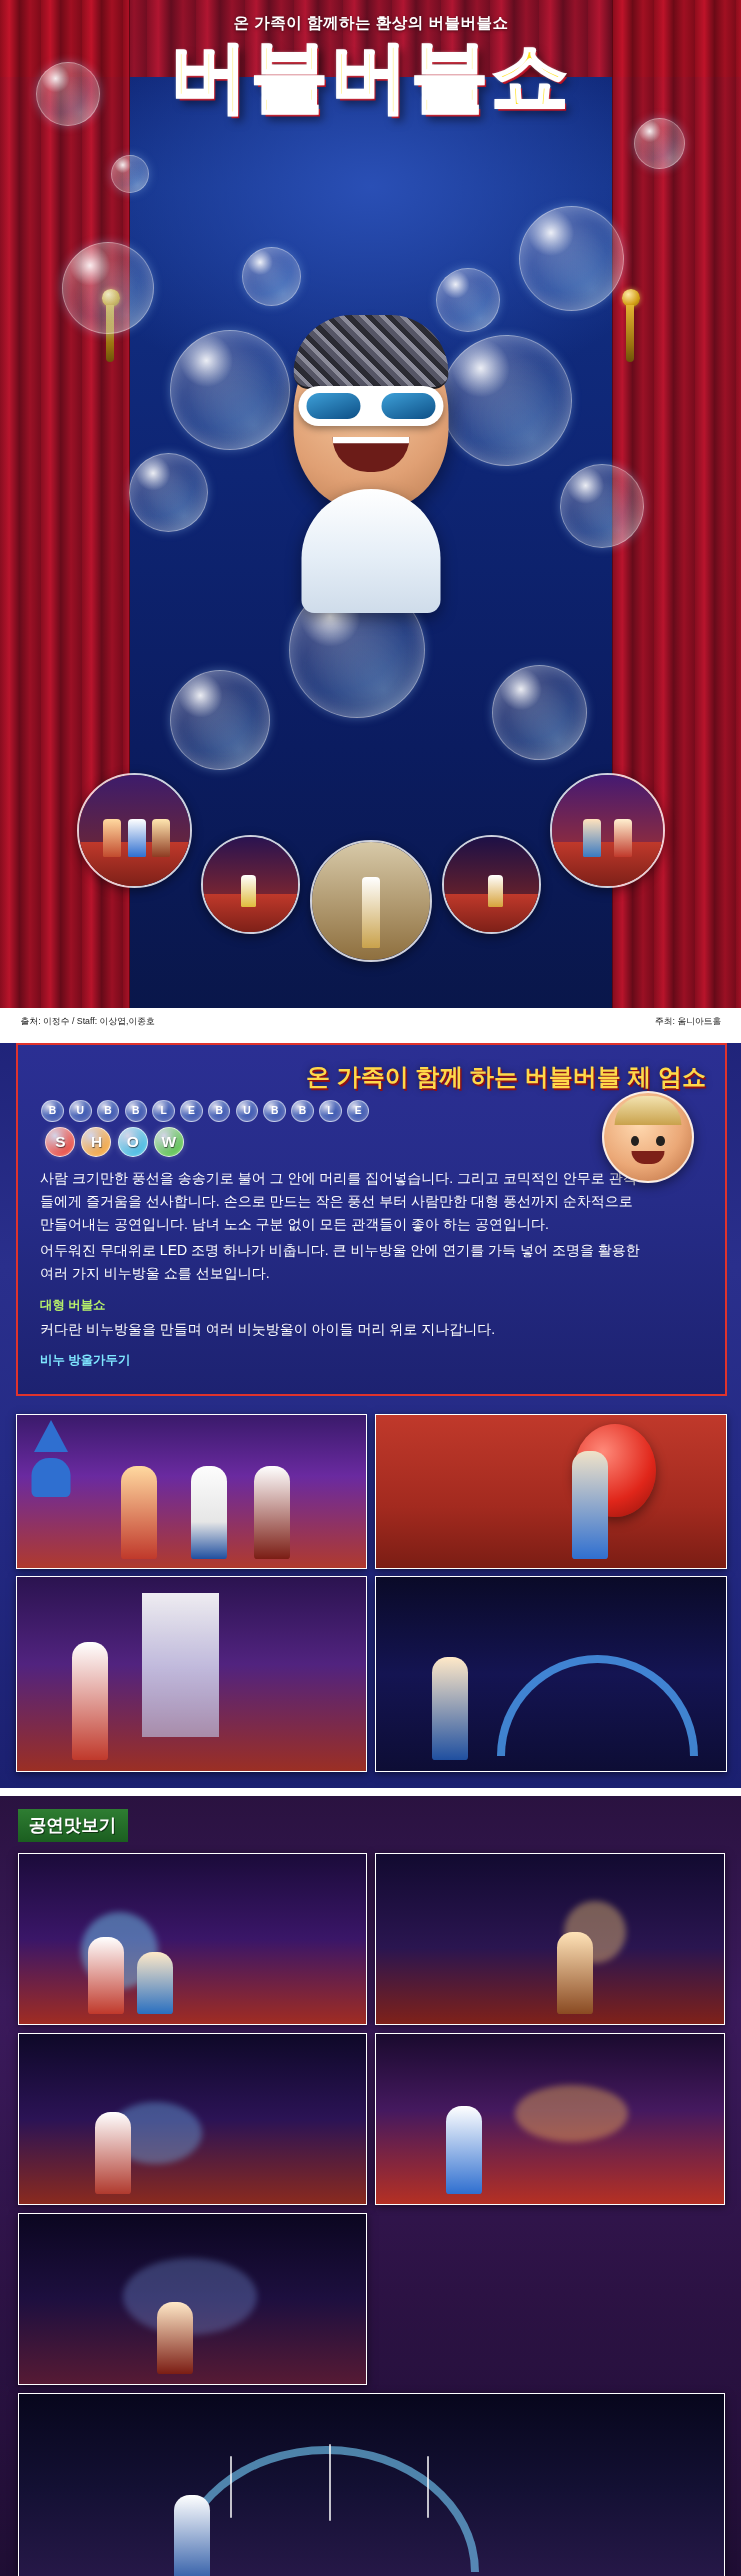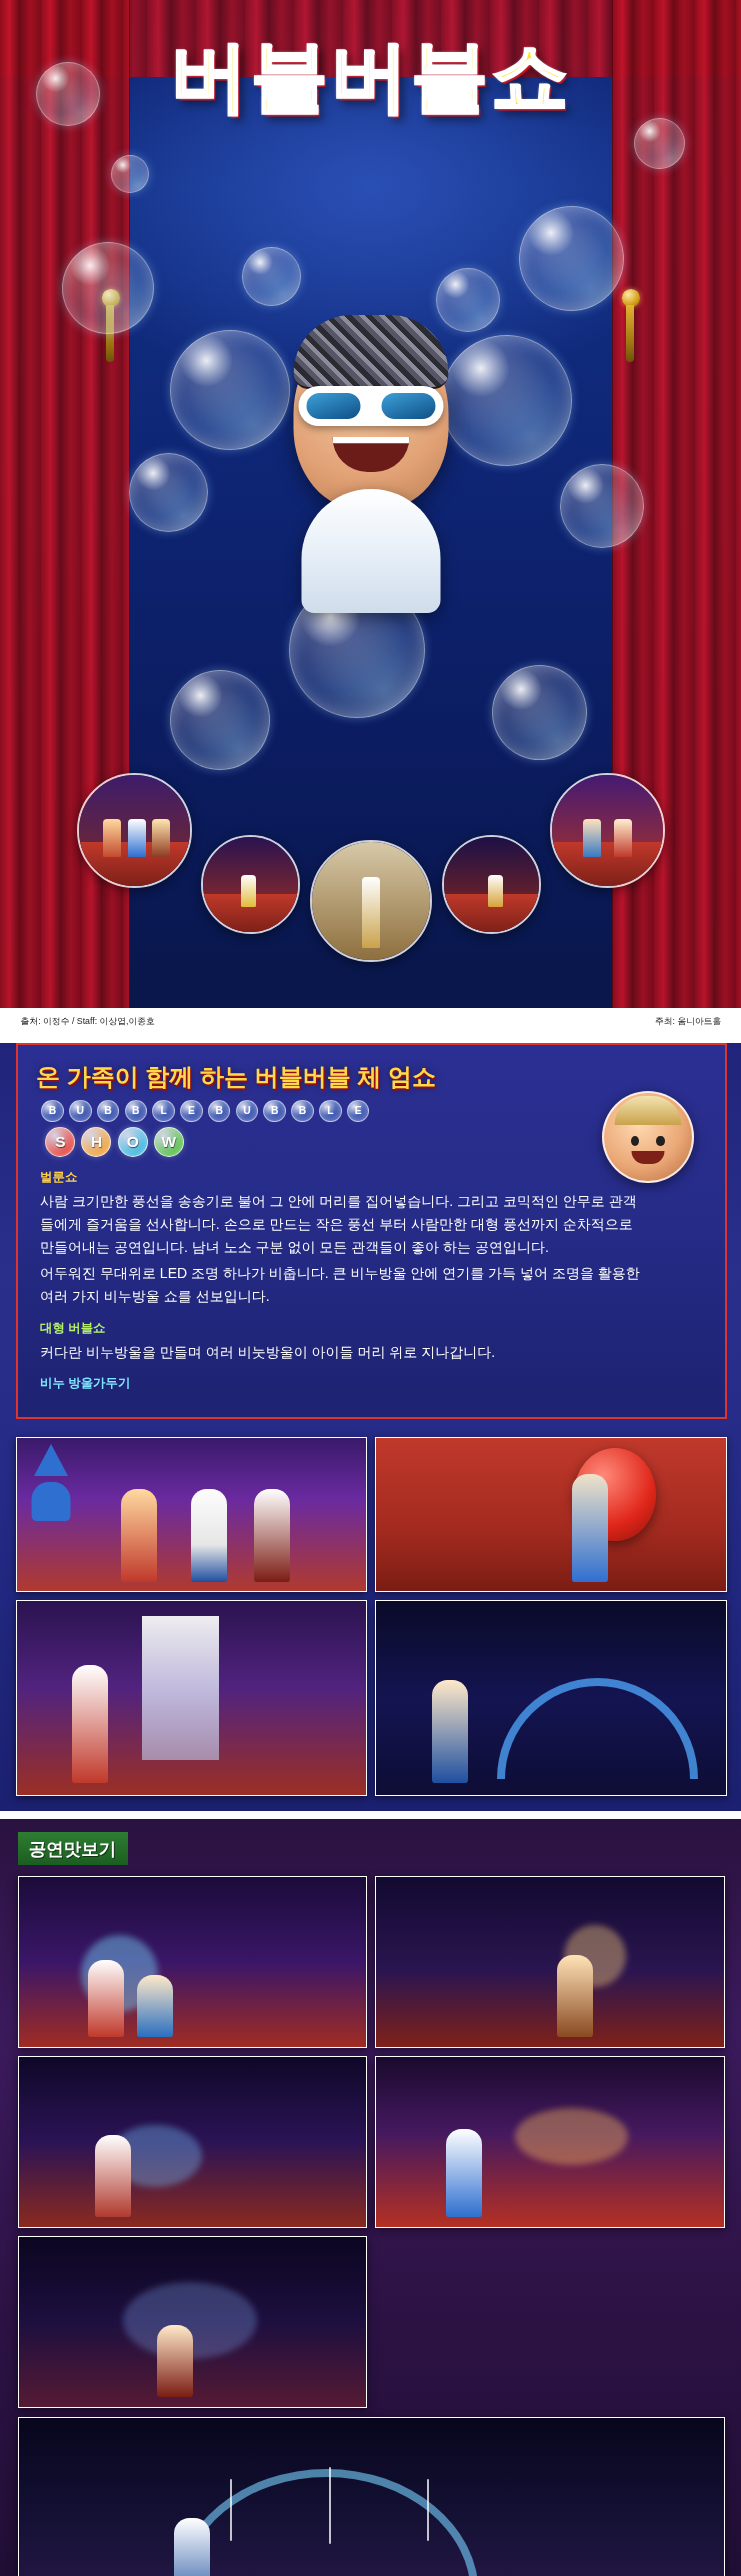--- a/index.html
+++ b/index.html
@@ -235,20 +235,21 @@
   }
   .content-inner {
     position: relative;
     margin: 0 15.5px;
     padding: 15.5px 18.5px 20.6px 18.5px;
     border: 2.1px solid #e0332d;
     background: linear-gradient(180deg, #2b2f93 0%, #262c88 45%, #1d2271 100%);
     box-sizing: border-box;
   }
   .c-title {
+    text-align: right;
     color: #ffd94a;
     font-size: 24px;
     font-weight: bold;
     text-shadow: 1.5px 1.5px 0 #8e0f16, 0 0 7.2px rgba(0,0,0,.5);
     margin-bottom: 4.1px;
   }
   .bubble-logo {
     display: flex;
     align-items: center;
     gap: 5.2px;
@@ -482,20 +483,21 @@
 
 <div class="page">
 
   <section class="hero">
     <div class="curtain-top"></div>
     <div class="curtain left"></div>
     <div class="curtain right"></div>
     <div class="tassel t1"></div>
     <div class="tassel t2"></div>
 
+    <div class="hero-subtitle">온 가족이 함께하는 환상의 버블버블쇼</div>
     <div class="hero-title">버블버블쇼</div>
 
     <div class="bubble" style="left:36px; top:62px; width:62px; height:62px;"></div>
     <div class="bubble" style="left:111px; top:155px; width:36px; height:36px;"></div>
     <div class="bubble" style="left:62px; top:242px; width:90px; height:90px;"></div>
     <div class="bubble" style="left:170px; top:330px; width:118px; height:118px;"></div>
     <div class="bubble" style="left:129px; top:453px; width:77px; height:77px;"></div>
     <div class="bubble" style="right:57px; top:118px; width:49px; height:49px;"></div>
     <div class="bubble" style="right:118px; top:206px; width:103px; height:103px;"></div>
     <div class="bubble" style="right:170px; top:335px; width:129px; height:129px;"></div>
@@ -581,21 +583,20 @@
       </div>
 
       <div class="show-row">
         <div class="show-letter" style="background:radial-gradient(circle at 32% 28%, rgba(255,255,255,.8), #e8453c 70%);">S</div>
         <div class="show-letter" style="background:radial-gradient(circle at 32% 28%, rgba(255,255,255,.8), #f2a33c 70%);">H</div>
         <div class="show-letter" style="background:radial-gradient(circle at 32% 28%, rgba(255,255,255,.8), #3fb8e0 70%);">O</div>
         <div class="show-letter" style="background:radial-gradient(circle at 32% 28%, rgba(255,255,255,.8), #57c04a 70%);">W</div>
       </div>
 
 
-      <div class="sub-head">벌룬쇼</div>
       <p class="body-text">사람 크기만한 풍선을 송송기로 불어 그 안에 머리를 집어넣습니다. 그리고 코믹적인 안무로 관객들에게 즐거움을 선사합니다. 손으로 만드는 작은 풍선 부터 사람만한 대형 풍선까지 순차적으로 만들어내는 공연입니다. 남녀 노소 구분 없이 모든 관객들이 좋아 하는 공연입니다.</p>
 
       <p class="body-text">어두워진 무대위로 LED 조명 하나가 비춥니다. 큰 비누방울 안에 연기를 가득 넣어 조명을 활용한 여러 가지 비누방울 쇼를 선보입니다.</p>
 
       <div class="sub-head lime">대형 버블쇼</div>
       <p class="body-text">커다란 비누방울을 만들며 여러 비눗방울이 아이들 머리 위로 지나갑니다.</p>
 
       <div class="sub-head cyan">비누 방울가두기</div>
     </div>
 

